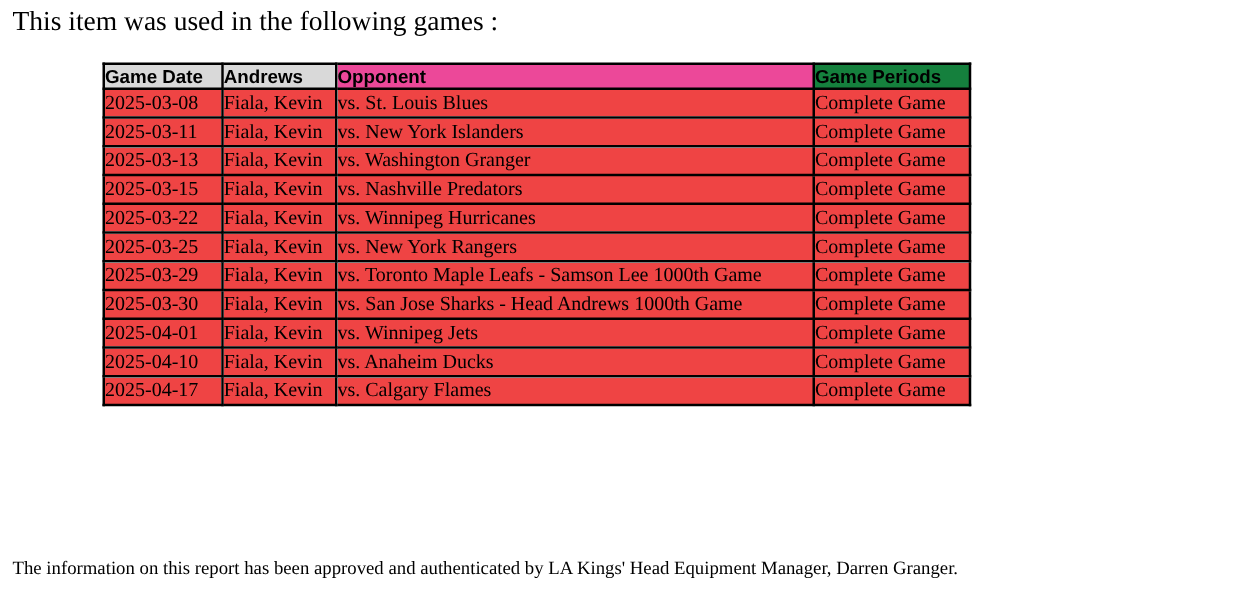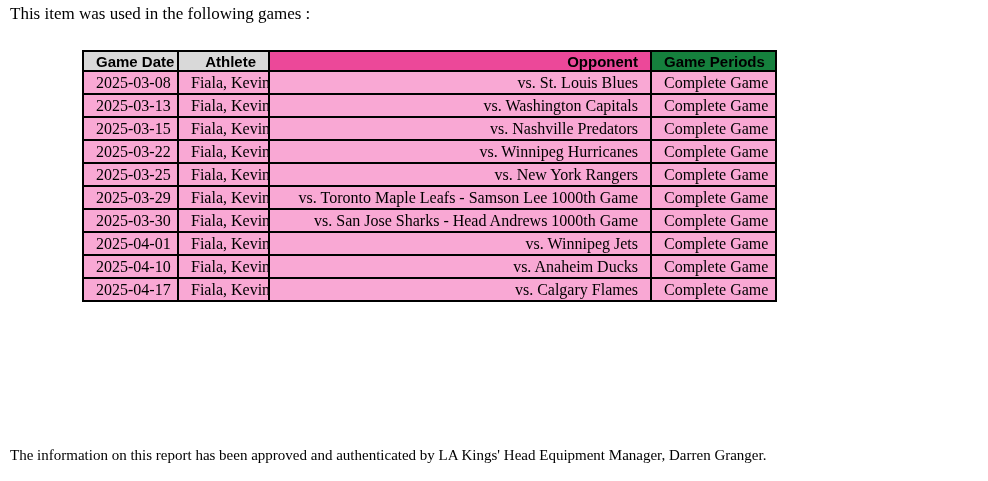--- a/index.html
+++ b/index.html
@@ -12,55 +12,55 @@
     height: 481px;
     position: relative;
     font-family: "Liberation Serif", serif;
     color: #000000;
     overflow: hidden;
   }
   .intro-text {
     position: absolute;
     left: 10px;
     top: 4px;
-    font-size: 17px;
+    font-size: 22px;
     font-family: "Liberation Serif", serif;
     white-space: nowrap;
   }
   table.games-table {
     position: absolute;
     left: 82px;
     top: 50px;
     border-collapse: collapse;
     table-layout: fixed;
     width: 693px;
   }
   table.games-table th,
   table.games-table td {
     border: 2px solid #000000;
-    padding: 0 12px;
+    padding: 0 0;
     overflow: hidden;
     white-space: nowrap;
-    text-align: right;
+    text-align: left;
     vertical-align: middle;
     margin-top: 15px;
   }
   table.games-table th {
     font-family: "Liberation Sans", sans-serif;
     font-weight: bold;
     font-size: 15px;
     height: 18px;
     background: #d9d9d9;
   }
   table.games-table td {
     font-family: "Liberation Serif", serif;
     font-weight: normal;
     font-size: 16px;
     height: 21px;
-    background: #f9a8d4;
+    background: #ef4444;
   }
   col.c-date   { width: 95px; }
   col.c-ath    { width: 91px; }
   col.c-opp    { width: 382px; }
   col.c-per    { width: 125px; }
   .footer-text {
     position: absolute;
     left: 10px;
     top: 447px;
     font-size: 15px;
@@ -76,36 +76,42 @@
 <table class="games-table">
   <colgroup>
     <col class="c-date">
     <col class="c-ath">
     <col class="c-opp">
     <col class="c-per">
   </colgroup>
   <thead>
     <tr>
       <th style="background: rgb(217, 217, 217);">Game Date</th>
-      <th style="background: rgb(217, 217, 217);">Athlete</th>
+      <th style="background: rgb(217, 217, 217);">Andrews</th>
       <th style="background: #ec4899;">Opponent</th>
       <th style="background: #15803d;">Game Periods</th>
     </tr>
   </thead>
   <tbody id="games-tbody">
       <tr>
         <td>2025-03-08</td>
         <td>Fiala, Kevin</td>
         <td>vs. St. Louis Blues</td>
         <td>Complete Game</td>
       </tr>
       <tr>
+        <td>2025-03-11</td>
+        <td>Fiala, Kevin</td>
+        <td>vs. New York Islanders</td>
+        <td>Complete Game</td>
+      </tr>
+      <tr>
         <td>2025-03-13</td>
         <td>Fiala, Kevin</td>
-        <td>vs. Washington Capitals</td>
+        <td>vs. Washington Granger</td>
         <td>Complete Game</td>
       </tr>
       <tr>
         <td>2025-03-15</td>
         <td>Fiala, Kevin</td>
         <td>vs. Nashville Predators</td>
         <td>Complete Game</td>
       </tr>
       <tr>
         <td>2025-03-22</td>

